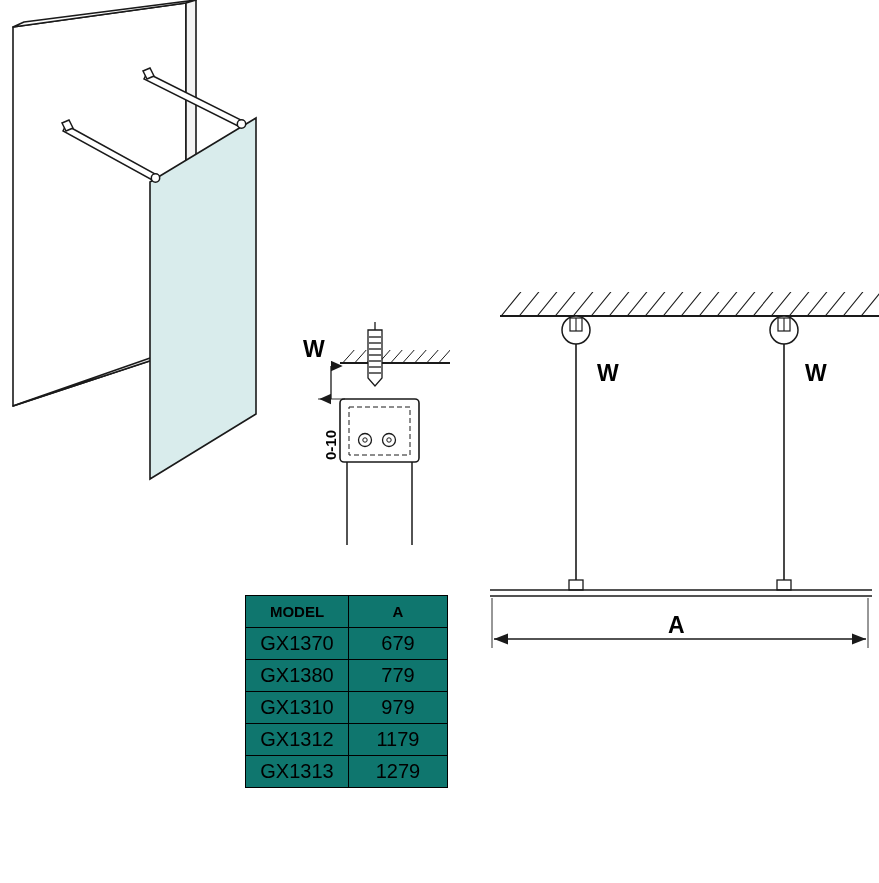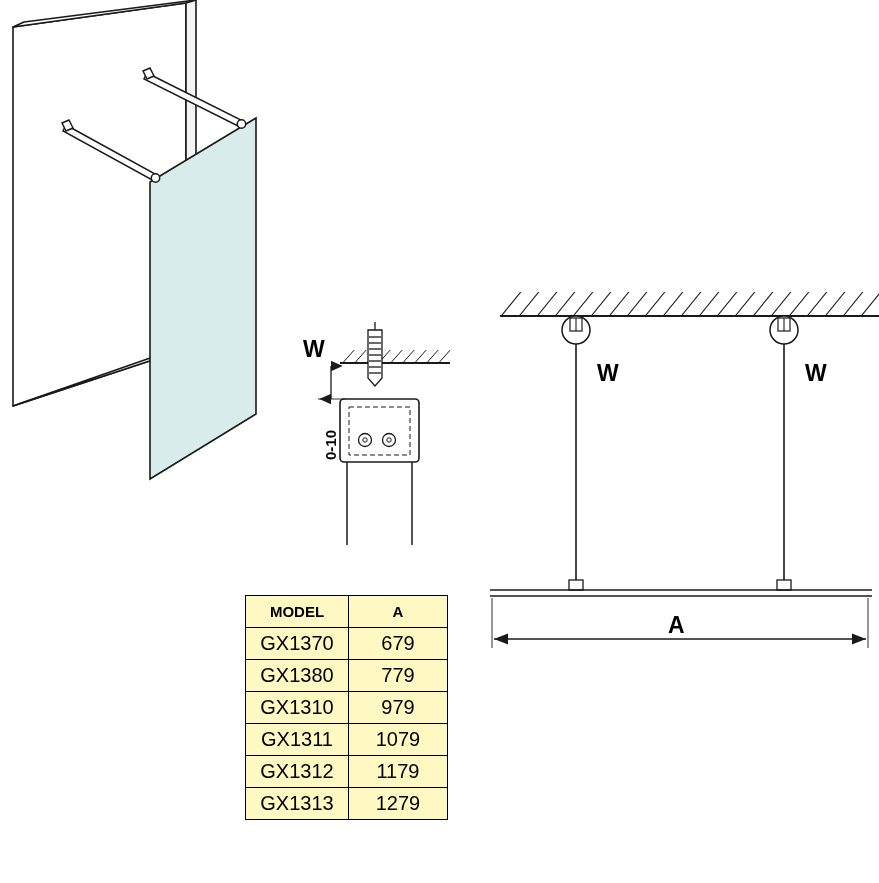--- a/index.html
+++ b/index.html
@@ -40,21 +40,21 @@
     transform: rotate(-90deg);
     transform-origin: left top;
   }
   
   #model-table {
     position: absolute;
     left: 245px;
     top: 595px;
     width: 203px;
     border-collapse: collapse;
-    background: #fef9c3;
+    background: #0f766e;
   }
   #model-table td, #model-table th {
     border: 1px solid #000;
     height: 31px;
     font-size: 20px;
     font-family: "Liberation Sans", sans-serif;
     text-align: center;
     padding: 0;
     font-weight: normal;
     color: #000;
@@ -254,24 +254,20 @@
       </tr>
       <tr>
         <td>GX1380</td>
         <td>779</td>
       </tr>
       <tr>
         <td>GX1310</td>
         <td>979</td>
       </tr>
       <tr>
-        <td>GX1311</td>
-        <td>1079</td>
-      </tr>
-      <tr>
         <td>GX1312</td>
         <td>1179</td>
       </tr>
       <tr>
         <td>GX1313</td>
         <td>1279</td>
       </tr>
     </tbody>
   </table>
 

